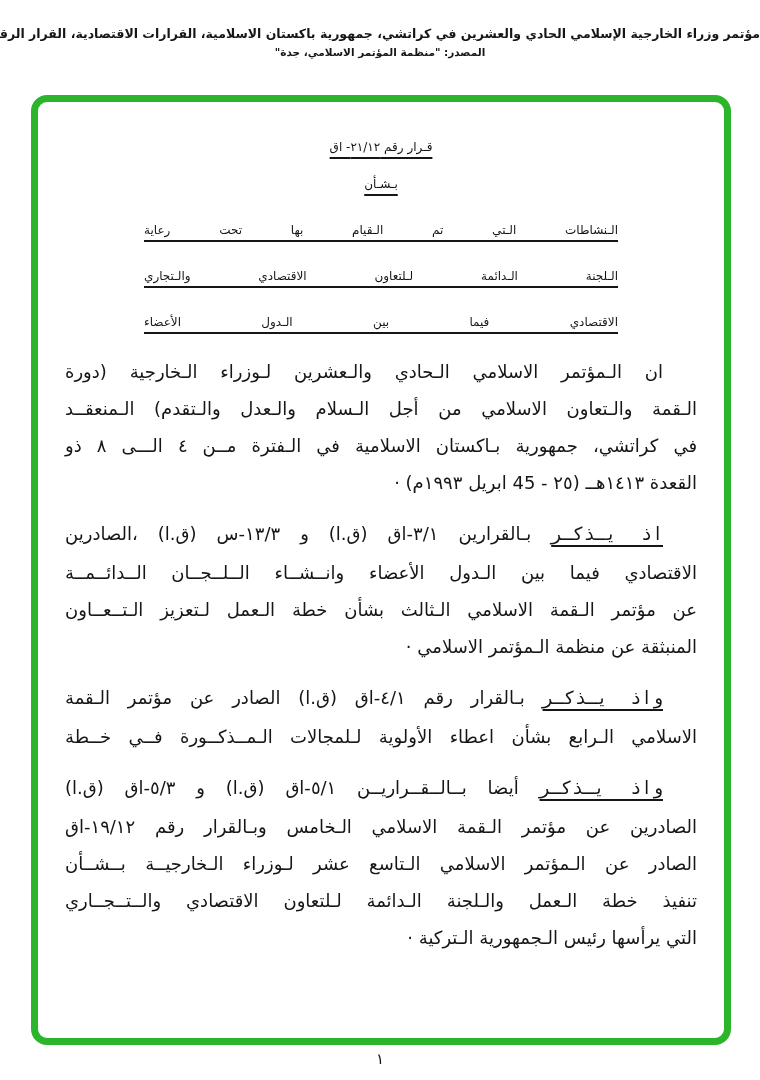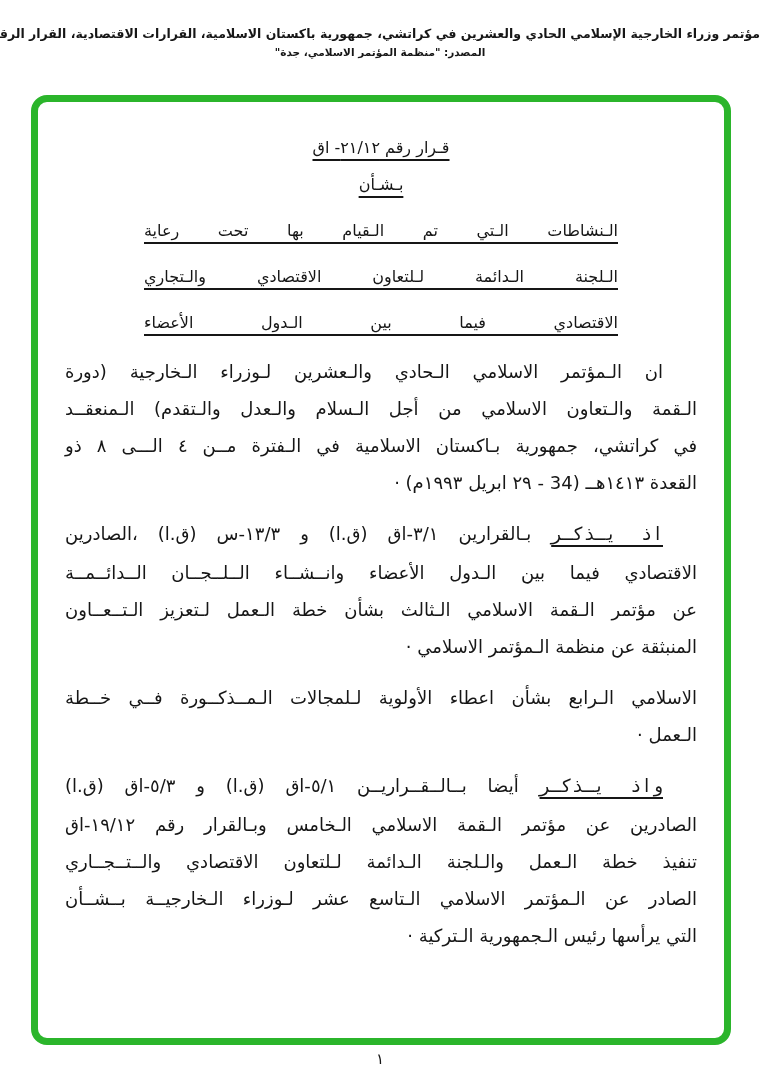--- a/index.html
+++ b/index.html
@@ -7,21 +7,21 @@
         font-family:"DejaVu Sans", sans-serif;color:#161616;}
   
   .hdr{position:absolute;top:26px;left:0;right:0;text-align:center;direction:rtl;}
   .h1{font-size:12.5px;font-weight:bold;white-space:nowrap;letter-spacing:0px;}
   .h2{font-size:10.5px;font-weight:bold;margin-top:5px;}
   
   .frame{position:absolute;left:31px;top:95px;width:700px;height:950px;
          border:7px solid #2bb52b;border-radius:16px;box-sizing:border-box;background:#ffffff;}
   
   .title{margin-top:30px;direction:rtl;}
-  .t-line{height:37px;line-height:31px;font-size:16px;
+  .t-line{height:37px;line-height:31px;font-size:12px;
           text-decoration:underline;text-underline-offset:6px;text-decoration-thickness:1.5px;}
   .t-center{text-align:center;}
   .t-just{width:474px;margin:9px auto;text-align:justify;text-align-last:justify;}
   
   .bodytext{margin-top:4px;padding:0 27px;direction:rtl;font-size:18px;}
   .para{margin-bottom:14px;}
   .b-line{line-height:37px;text-align:justify;text-align-last:justify;}
   .b-line.b-last{text-align-last:right;}
   .b-line.b-first{padding-right:34px;}
   .lead{text-decoration:underline;text-underline-offset:5px;text-decoration-thickness:1.5px;font-family:Liberation Mono, monospace;}
@@ -44,37 +44,37 @@
         <div class="t-line t-center">بـشـأن</div>
         <div class="t-line t-just">الـنشاطات الـتي تم الـقيام بها تحت رعاية</div>
         <div class="t-line t-just">الـلجنة الـدائمة لـلتعاون الاقتصادي والـتجاري</div>
         <div class="t-line t-just">الاقتصادي فيما بين الـدول الأعضاء</div>
       </div>
     <div class="bodytext" id="body-block">
         <div class="para">
           <div class="b-line b-first">ان الـمؤتمر الاسلامي الـحادي والـعشرين لـوزراء الـخارجية (دورة</div>
           <div class="b-line">الـقمة والـتعاون الاسلامي من أجل الـسلام والـعدل والـتقدم) الـمنعقــد</div>
           <div class="b-line">في كراتشي، جمهورية بـاكستان الاسلامية في الـفترة مــن ٤ الـــى ٨ ذو</div>
-          <div class="b-line b-last">القعدة ١٤١٣هــ (34 - ٢٩ ابريل ١٩٩٣م) ·</div>
+          <div class="b-line b-last">القعدة ١٤١٣هــ (٢٥ - 45 ابريل ١٩٩٣م) ·</div>
         </div>
         <div class="para">
           <div class="b-line b-first"><span class="lead">اذ يـذكـر</span> بـالقرارين ٣/١-اق (ق.ا) و ١٣/٣-س (ق.ا) ،الصادرين</div>
           <div class="b-line">الاقتصادي فيما بين الـدول الأعضاء وانــشــاء الــلــجــان الــدائــمــة</div>
           <div class="b-line">عن مؤتمر الـقمة الاسلامي الـثالث بشأن خطة الـعمل لـتعزيز الـتــعــاون</div>
           <div class="b-line b-last">المنبثقة عن منظمة الـمؤتمر الاسلامي ·</div>
         </div>
         <div class="para">
+          <div class="b-line b-first"><span class="lead">واذ يـذكـر</span> بـالقرار رقم ٤/١-اق (ق.ا) الصادر عن مؤتمر الـقمة</div>
           <div class="b-line">الاسلامي الـرابع بشأن اعطاء الأولوية لـلمجالات الـمــذكــورة فــي خــطة</div>
-          <div class="b-line b-last">الـعمل ·</div>
         </div>
         <div class="para">
           <div class="b-line b-first"><span class="lead">واذ يـذكـر</span> أيضا بــالــقــراريــن ٥/١-اق (ق.ا) و ٥/٣-اق (ق.ا)</div>
           <div class="b-line">الصادرين عن مؤتمر الـقمة الاسلامي الـخامس وبـالقرار رقم ١٩/١٢-اق</div>
+          <div class="b-line">الصادر عن الـمؤتمر الاسلامي الـتاسع عشر لـوزراء الـخارجيــة بــشــأن</div>
           <div class="b-line">تنفيذ خطة الـعمل والـلجنة الـدائمة لـلتعاون الاقتصادي والــتــجــاري</div>
-          <div class="b-line">الصادر عن الـمؤتمر الاسلامي الـتاسع عشر لـوزراء الـخارجيــة بــشــأن</div>
           <div class="b-line b-last">التي يرأسها رئيس الـجمهورية الـتركية ·</div>
         </div>
       </div>
   </div>
 
   <div class="pagenum">١</div>
 
 </div>
 
 </body></html>

